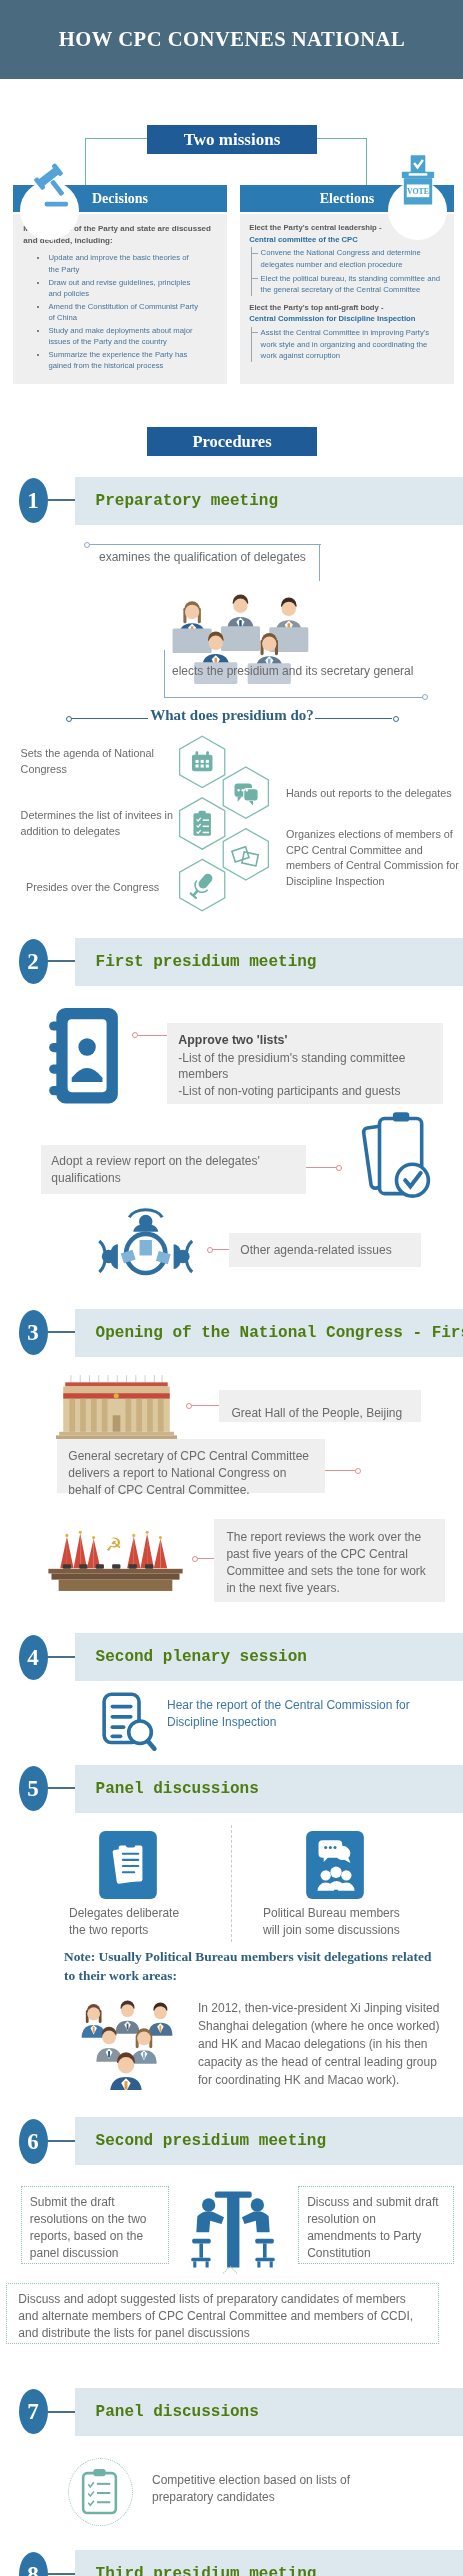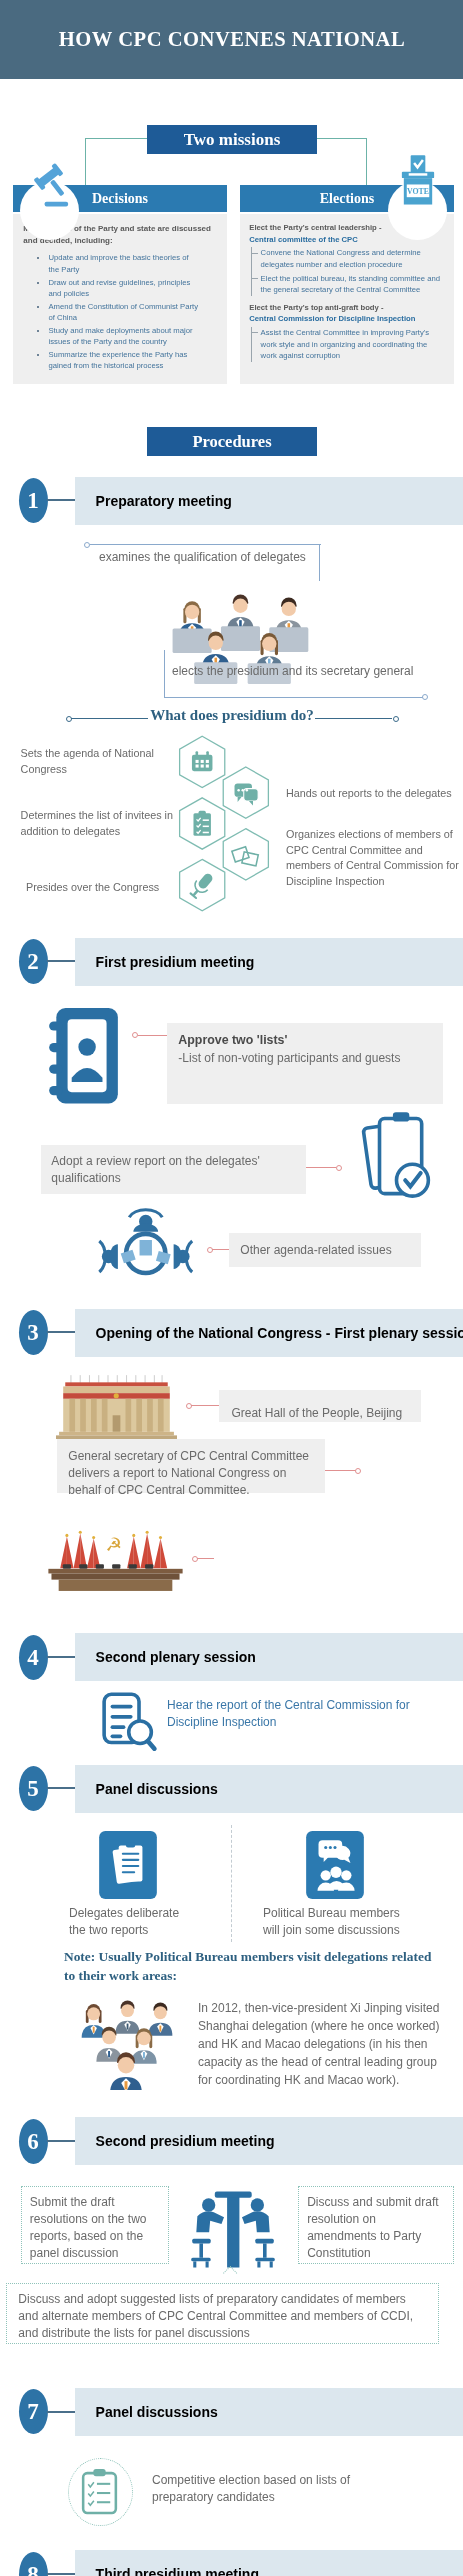--- a/index.html
+++ b/index.html
@@ -31,22 +31,22 @@
   .tl{background:#6cb3a8}
   .pl{background:#e09090;height:1px}
   .bl{background:#8aa9cc}
   .gl{background:#4a6f8a}
   .pdot,.bdot,.tdot{width:4.1px;height:4.1px;border-radius:50%;background:#fff;border:1px solid #e09090}
   .bdot{border-color:#8aa9cc}
   .tdot{border-color:#3a6a8a}
   .thin{background:#3a6a8a;height:1px}
   
   .sbar{left:75px;width:388px;height:48px;background:#dce7ee}
-  .sbar .t{margin-left:20.6px;line-height:48px;font-size:14px;font-weight:bold;color:#000000;
-           font-family:Liberation Sans, sans-serif;white-space:nowrap}
+  .sbar .t{margin-left:20.6px;line-height:48px;font-size:16px;font-weight:bold;color:#4d7c0f;
+           font-family:Liberation Mono, monospace;white-space:nowrap}
   .snum{width:29px;height:45px;border-radius:50%;background:#2d73a6;color:#fff;text-align:center;
         font-family:"Liberation Serif",serif;font-weight:bold;font-size:23px;line-height:45px;left:18.5px}
   .sline{left:47px;width:28px;height:1.5px}
   .gbox{background:#efefef;font-size:12px;color:#6a6a6a;line-height:1.4}
   .txt{font-size:12px;color:#6a6a6a;line-height:1.42}
   .bluetxt{color:#3a77a8}
   .dash{border:1px dotted #8fc3ba}
 </style>
 </head>
 <body>
@@ -272,20 +272,21 @@
     <path d="M52 140 q30 -38 60 0 l0 8 -60 0 z" fill="#2a6fa3"></path>
     <rect x="8" y="30" width="26" height="18" rx="9" fill="#2a6fa3"></rect>
       <rect x="8" y="72" width="26" height="18" rx="9" fill="#2a6fa3"></rect>
     <rect x="8" y="114" width="26" height="18" rx="9" fill="#2a6fa3"></rect>
       <rect x="8" y="156" width="26" height="18" rx="9" fill="#2a6fa3"></rect>
   </svg>
   <div class="abs pdot" style="left:132px;top:1032px"></div>
   <div class="abs pl" style="left:138px;top:1035px;width:30px"></div>
   <div class="abs gbox" style="left:167px;top:1023px;width:276px;height:81px;padding:9.3px 11.3px;box-sizing:border-box">
     <div style="font-weight:bold;color:#4a4a4a;font-size:12.4px">Approve two 'lists'</div>
+    <div>-List of the presidium's standing committee members</div>
     <div>-List of non-voting participants and guests</div>
   </div>
 
   <div class="abs gbox" style="left:41px;top:1145px;width:265px;height:49px;padding:8.2px 10.3px;box-sizing:border-box">
     <span>Adopt a review report on the delegates' qualifications</span>
   </div>
   <div class="abs pl" style="left:306px;top:1167px;width:30px"></div>
   <div class="abs pdot" style="left:336px;top:1165px"></div>
   <svg class="abs" style="left:361px;top:1103px" width="72" height="103" viewBox="0 0 140 200">
     <g fill="#fff" stroke="#2a6fa3" stroke-width="7">
@@ -406,20 +407,23 @@
           <rect x="158" y="84" width="16" height="9" rx="2"></rect>
           <rect x="190" y="84" width="16" height="9" rx="2"></rect>
         </g>
       <rect x="2" y="93" width="261" height="9" fill="#7d5c40"></rect>
       <rect x="8" y="102" width="249" height="12" fill="#6f523a"></rect>
       <rect x="22" y="114" width="221" height="22" fill="#8a6b4a"></rect>
     </g>
   </svg>
   <div class="abs pdot" style="left:192px;top:1556px"></div>
   <div class="abs pl" style="left:197px;top:1558px;width:16.5px"></div>
+  <div class="abs gbox" style="left:214px;top:1519px;width:231px;height:83px;padding:10.3px 12.4px;box-sizing:border-box">
+    <span>The report reviews the work over the past five years of the CPC Central Committee and sets the tone for work in the next five years.</span>
+  </div>
 
   <div class="abs sbar" style="top:1633px">
     <div class="t">Second plenary session</div>
     </div>
   <div class="abs snum" style="top:1635px">4</div>
   <div class="abs gl sline" style="top:1656px"></div>
 
   <svg class="abs" style="left:99px;top:1691px" width="59" height="62" viewBox="0 0 115 120">
     <rect x="10" y="6" width="68" height="94" rx="14" fill="#fff" stroke="#2a6fa3" stroke-width="7"></rect>
     <g stroke="#2a6fa3" stroke-width="7" stroke-linecap="round">

